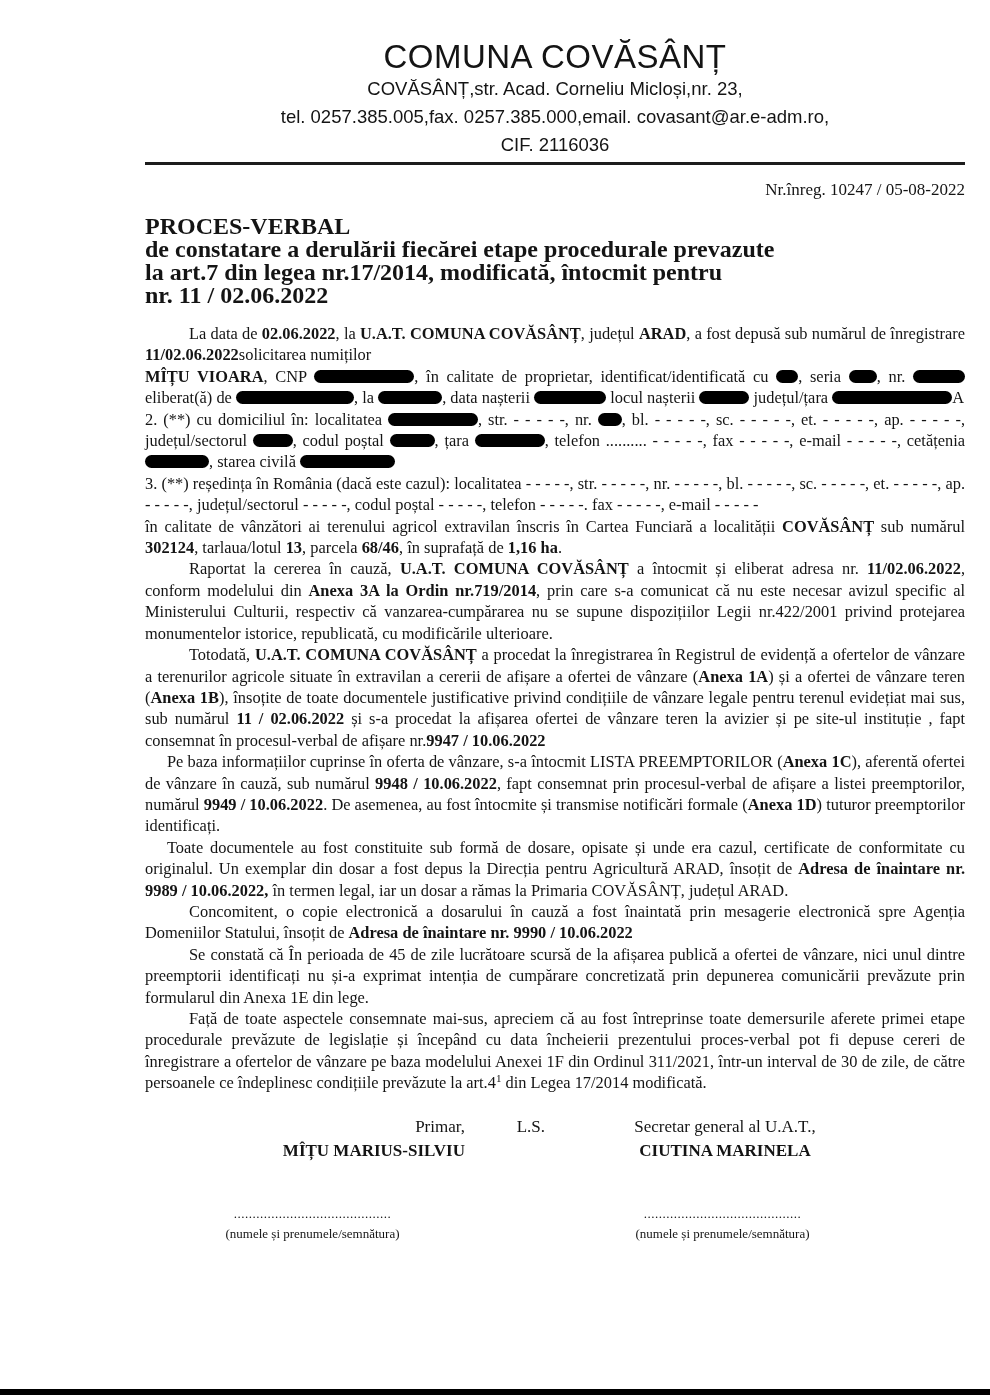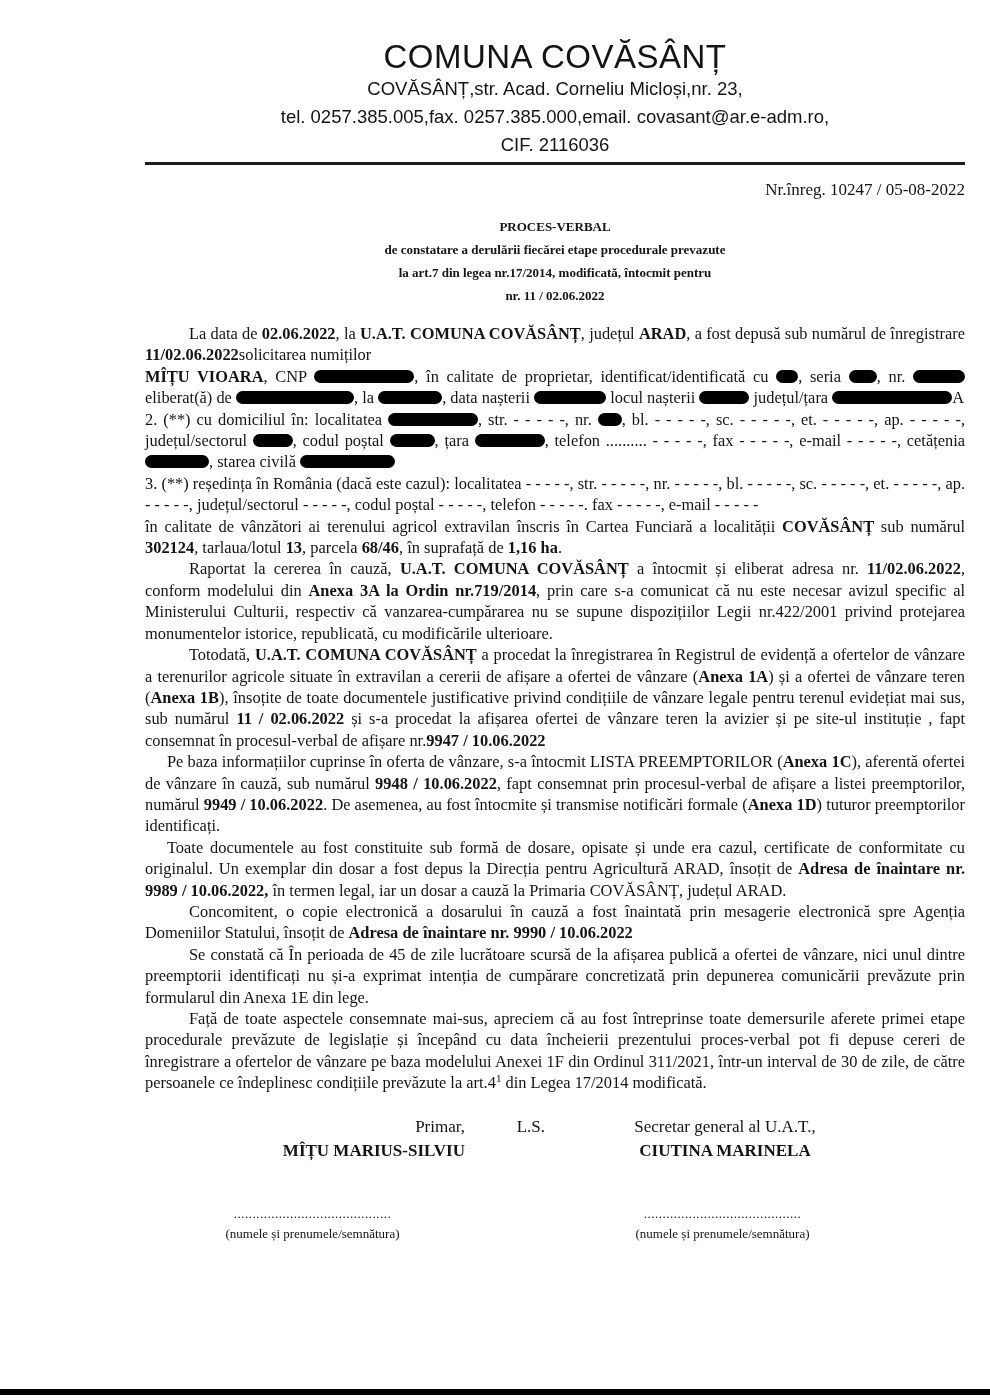--- a/index.html
+++ b/index.html
@@ -9,21 +9,21 @@
   }
   .page{padding:39px 25px 0 145px;width:820px;box-sizing:content-box;}
   
   .letterhead{text-align:center;font-family:"Liberation Sans", sans-serif;}
   .org-name{font-size:33px;line-height:36px;letter-spacing:0.5px;font-weight:400;}
   .head-line{font-size:18.5px;line-height:28px;}
   .head-rule{border:none;border-top:3px solid #1c1c1c;margin:3px 0 0 0;}
   
   .reg-line{text-align:right;font-size:17px;margin-top:14px;line-height:22px;}
   
-  .doc-title{text-align:center;font-weight:bold;margin-top:14px;font-size:13px;line-height:23px;}
+  .doc-title{font-weight:bold;margin-top:14px;font-size:24px;line-height:23px;}
   .doc-title div{margin:0;}
   
   .doc-body{margin-top:16px;font-size:16.4px;line-height:21.4px;text-align:justify;}
   .para{margin:0;}
   .ind{text-indent:44px;}
   .ind-sm{text-indent:22px;}
   .redact{display:inline-block;height:13px;background:#000;border-radius:7px;vertical-align:-1px;}
   sup{font-size:11px;line-height:0;}
   b{font-weight:bold;}
   
@@ -64,21 +64,21 @@
 
   <div class="doc-body">
       <p class="para ind"><span>La data de </span><b>02.06.2022</b><span>, la </span><b>U.A.T. COMUNA COVĂSÂNȚ</b><span>, județul </span><b>ARAD</b><span>, a fost depusă sub numărul de înregistrare </span><b>11/02.06.2022</b><span>solicitarea numiților</span></p>
       <p class="para"><b>MÎȚU VIOARA</b><span>, CNP </span><span class="redact" style="width: 100px;"></span><span>, în calitate de proprietar, identificat/identificată cu </span><span class="redact" style="width: 22px;"></span><span>, seria </span><span class="redact" style="width: 28px;"></span><span>, nr. </span><span class="redact" style="width: 52px;"></span><span> eliberat(ă) de </span><span class="redact" style="width: 118px;"></span><span>, la </span><span class="redact" style="width: 64px;"></span><span>, data nașterii </span><span class="redact" style="width: 72px;"></span><span> locul nașterii </span><span class="redact" style="width: 50px;"></span><span> județul/țara </span><span class="redact" style="width: 120px;"></span><span>A</span></p>
       <p class="para"><span>2. (**) cu domiciliul în: localitatea </span><span class="redact" style="width: 90px;"></span><span>, str. - - - - -, nr. </span><span class="redact" style="width: 24px;"></span><span>, bl. - - - - -, sc. - - - - -, et. - - - - -, ap. - - - - -, județul/sectorul </span><span class="redact" style="width: 40px;"></span><span>, codul poștal </span><span class="redact" style="width: 45px;"></span><span>, țara </span><span class="redact" style="width: 70px;"></span><span>, telefon .......... - - - - -, fax - - - - -, e-mail - - - - -, cetățenia </span><span class="redact" style="width: 64px;"></span><span>, starea civilă </span><span class="redact" style="width: 95px;"></span></p>
       <p class="para"><span>3. (**) reședința în România (dacă este cazul): localitatea - - - - -, str. - - - - -, nr. - - - - -, bl. - - - - -, sc. - - - - -, et. - - - - -, ap. - - - - -, județul/sectorul - - - - -, codul poștal - - - - -, telefon - - - - -. fax - - - - -, e-mail - - - - -</span></p>
       <p class="para"><span>în calitate de vânzători ai terenului agricol extravilan înscris în Cartea Funciară a localității </span><b>COVĂSÂNȚ</b><span> sub numărul </span><b>302124</b><span>, tarlaua/lotul </span><b>13</b><span>, parcela </span><b>68/46</b><span>, în suprafață de </span><b>1,16 ha</b><span>.</span></p>
       <p class="para ind"><span>Raportat la cererea în cauză, </span><b>U.A.T. COMUNA COVĂSÂNȚ</b><span> a întocmit și eliberat adresa nr. </span><b>11/02.06.2022</b><span>, conform modelului din </span><b>Anexa 3A la Ordin nr.719/2014</b><span>, prin care s-a comunicat că nu este necesar avizul specific al Ministerului Culturii, respectiv că vanzarea-cumpărarea nu se supune dispozițiilor Legii nr.422/2001 privind protejarea monumentelor istorice, republicată, cu modificările ulterioare.</span></p>
       <p class="para ind"><span>Totodată, </span><b>U.A.T. COMUNA COVĂSÂNȚ</b><span> a procedat la înregistrarea în Registrul de evidență a ofertelor de vânzare a terenurilor agricole situate în extravilan a cererii de afișare a ofertei de vânzare (</span><b>Anexa 1A</b><span>) și a ofertei de vânzare teren (</span><b>Anexa 1B</b><span>), însoțite de toate documentele justificative privind condițiile de vânzare legale pentru terenul evidețiat mai sus, sub numărul </span><b>11 / 02.06.2022</b><span> și s-a procedat la afișarea ofertei de vânzare teren la avizier și pe site-ul instituție , fapt consemnat în procesul-verbal de afișare nr.</span><b>9947 / 10.06.2022</b></p>
       <p class="para ind-sm"><span>Pe baza informațiilor cuprinse în oferta de vânzare, s-a întocmit LISTA PREEMPTORILOR (</span><b>Anexa 1C</b><span>), aferentă ofertei de vânzare în cauză, sub numărul </span><b>9948 / 10.06.2022</b><span>, fapt consemnat prin procesul-verbal de afișare a listei preemptorilor, numărul </span><b>9949 / 10.06.2022</b><span>. De asemenea, au fost întocmite și transmise notificări formale (</span><b>Anexa 1D</b><span>) tuturor preemptorilor identificați.</span></p>
-      <p class="para ind-sm"><span>Toate documentele au fost constituite sub formă de dosare, opisate și unde era cazul, certificate de conformitate cu originalul. Un exemplar din dosar a fost depus la Direcția pentru Agricultură ARAD, însoțit de </span><b>Adresa de înaintare nr. 9989 / 10.06.2022,</b><span> în termen legal, iar un dosar a cauză la Primaria COVĂSÂNȚ, județul ARAD.</span></p>
+      <p class="para ind-sm"><span>Toate documentele au fost constituite sub formă de dosare, opisate și unde era cazul, certificate de conformitate cu originalul. Un exemplar din dosar a fost depus la Direcția pentru Agricultură ARAD, însoțit de </span><b>Adresa de înaintare nr. 9989 / 10.06.2022,</b><span> în termen legal, iar un dosar a rămas la Primaria COVĂSÂNȚ, județul ARAD.</span></p>
       <p class="para ind"><span>Concomitent, o copie electronică a dosarului în cauză a fost înaintată prin mesagerie electronică spre Agenția Domeniilor Statului, însoțit de </span><b>Adresa de înaintare nr. 9990 / 10.06.2022</b></p>
       <p class="para ind"><span>Se constată că În perioada de 45 de zile lucrătoare scursă de la afișarea publică a ofertei de vânzare, nici unul dintre preemptorii identificați nu și-a exprimat intenția de cumpărare concretizată prin depunerea comunicării prevăzute prin formularul din Anexa 1E din lege.</span></p>
       <p class="para ind"><span>Față de toate aspectele consemnate mai-sus, apreciem că au fost întreprinse toate demersurile aferete primei etape procedurale prevăzute de legislație și începând cu data încheierii prezentului proces-verbal pot fi depuse cereri de înregistrare a ofertelor de vânzare pe baza modelului Anexei 1F din Ordinul 311/2021, într-un interval de 30 de zile, de către persoanele ce îndeplinesc condițiile prevăzute la art.4</span><sup>1</sup><span> din Legea 17/2014 modificată.</span></p>
     </div>
 
   <div class="sig-area">
     <div class="sig-left">
       <div>Primar,</div>
       <div class="sig-name">MÎȚU MARIUS-SILVIU</div>
     </div>

